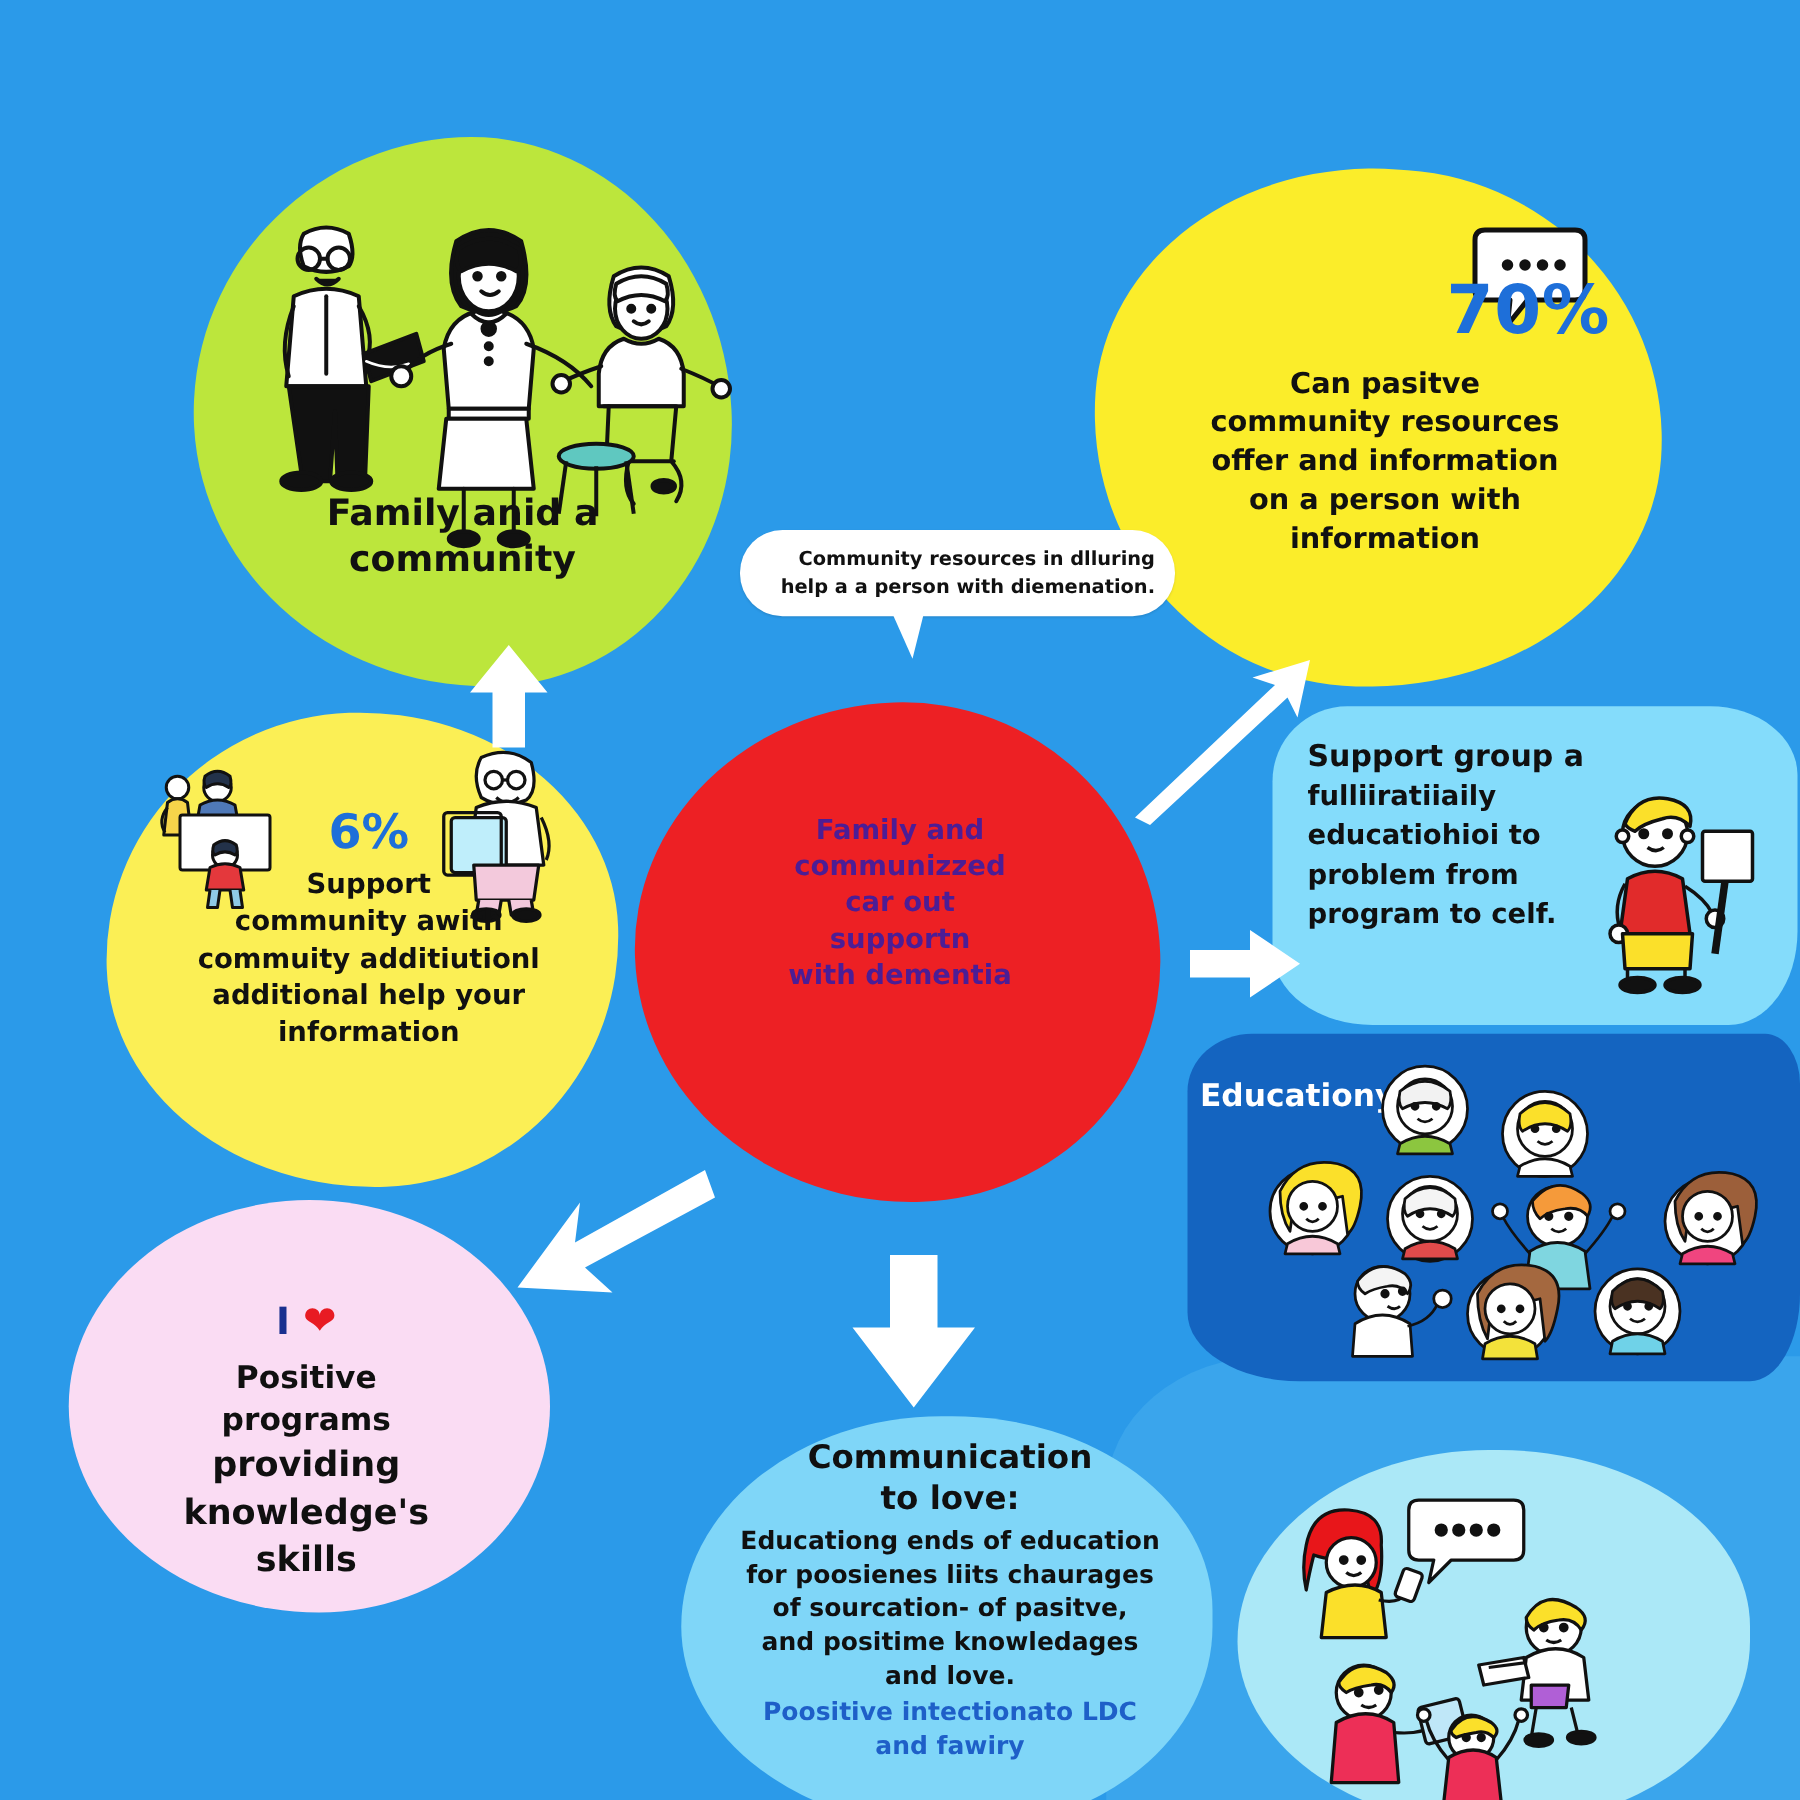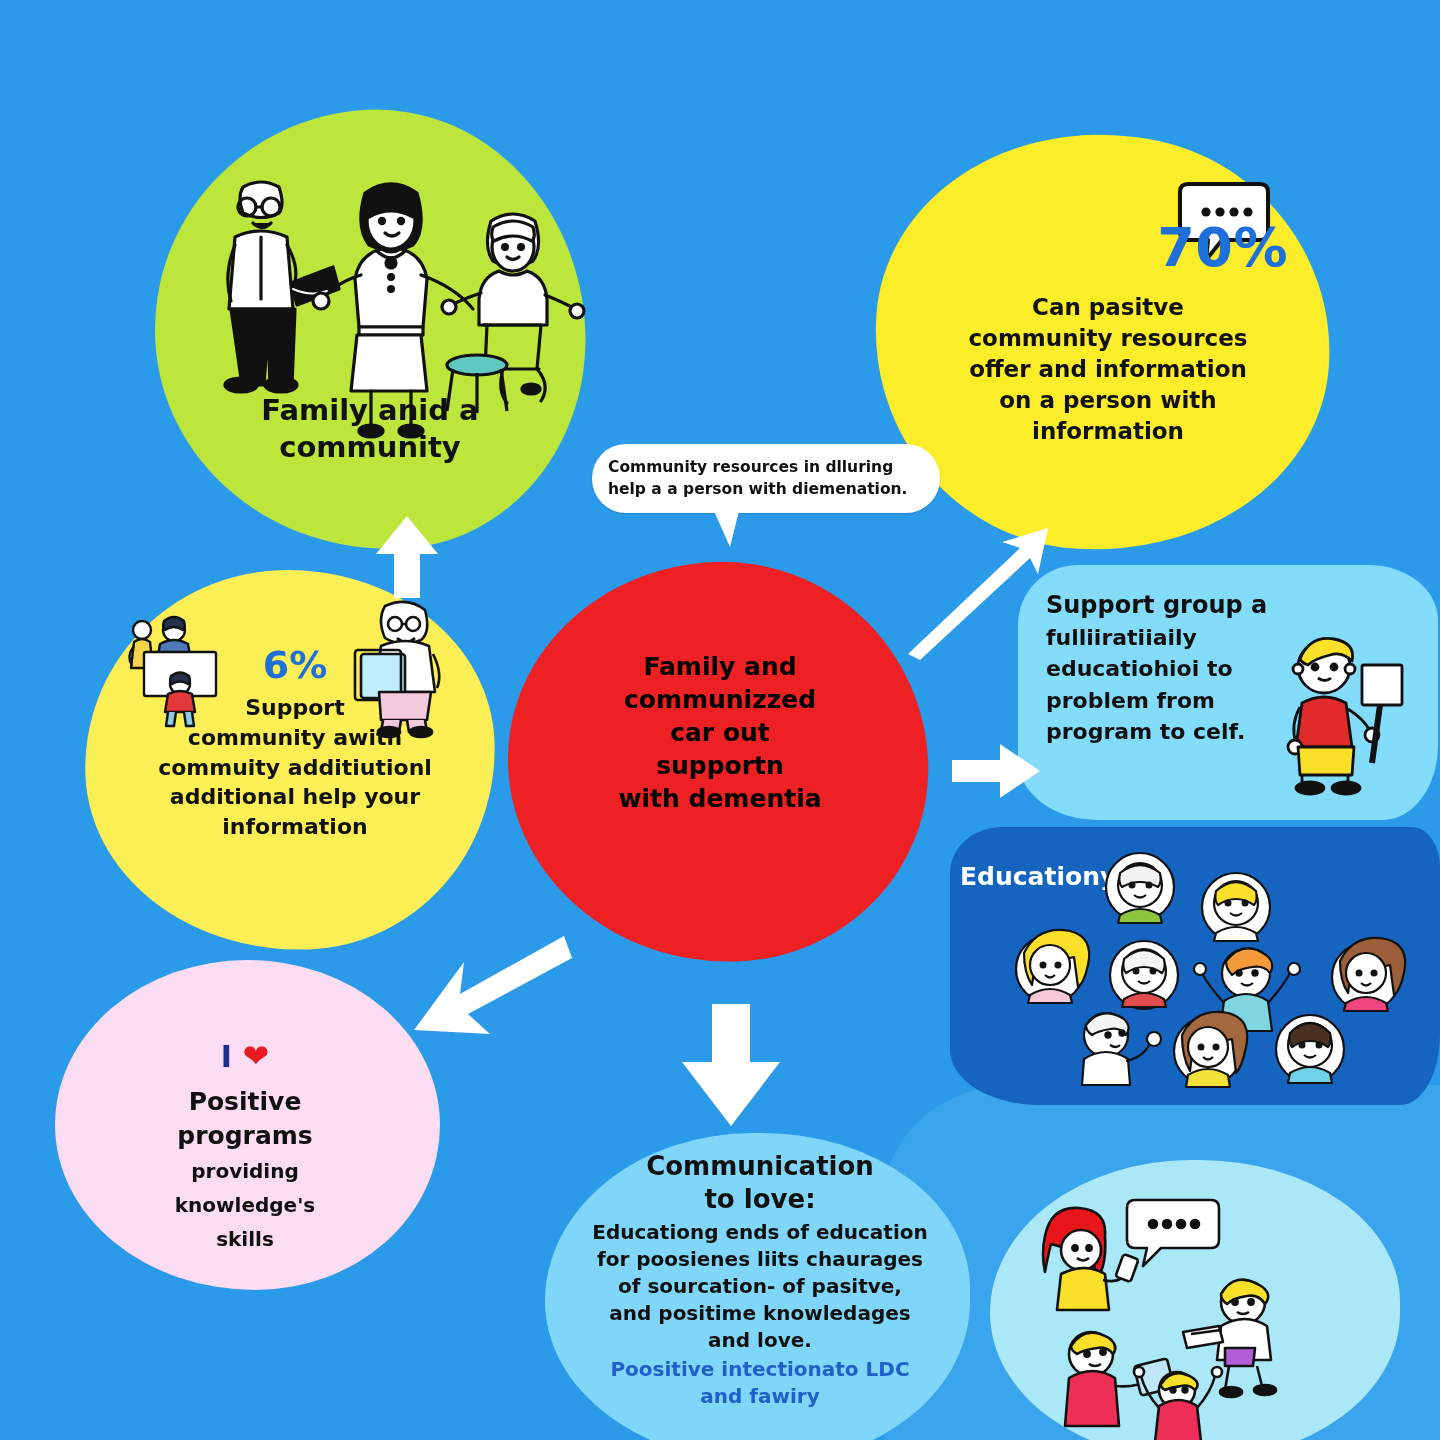--- a/index.html
+++ b/index.html
@@ -88,31 +88,31 @@
 
   .yellow-left-text{
     left:120px;top:640px;width:350px;
     font-size:22px;line-height:1.35;font-weight:600;color:#111;
   }
   .pct6{font-size:38px;font-weight:800;color:#1e6fd9;display:block;
         text-align:center;margin-bottom:2px;}
 
   .red-text{
     left:545px;top:650px;width:350px;
-    font-size:25px;font-weight:700;line-height:1.32;color:#000000;
+    font-size:22px;font-weight:700;line-height:1.32;color:#4c1d95;
   }
 
   .pink-text{
     left:95px;top:1035px;width:300px;
     font-size:25px;font-weight:700;line-height:1.36;color:#101010;
   }
   .heartline{font-size:30px;display:block;margin-bottom:6px;}
   .i-letter{color:#19308f;font-weight:800;}
   .heart{color:#e81b23;font-size:32px;}
-  .pink-sub{font-weight:600;font-size:20px;}
+  .pink-sub{font-weight:600;font-size:28px;}
 
   .support-text{
     left:1046px;top:588px;width:270px;text-align:left;
     font-size:22px;line-height:1.42;font-weight:600;color:#101010;
   }
   .support-head{font-weight:800;font-size:24px;margin-top:16px;}
 
   .edu-label{
     left:960px;top:862px;width:220px;text-align:left;
     font-size:25px;font-weight:800;color:#ffffff;
@@ -123,24 +123,23 @@
     font-size:20px;line-height:1.35;font-weight:600;color:#101010;
   }
   .comm-head{font-size:26px;font-weight:800;display:block;line-height:1.25;
              margin-bottom:4px;}
   .comm-foot{color:#1e5fc8;font-weight:700;display:block;margin-top:2px;}
 
   
   .tooltip{
     position:absolute;left:592px;top:424px;width:316px;
     background:#fff;border-radius:34px;padding:12px 16px;
-    font-size:15.5px;line-height:1.45;color:#111;text-align:left;
+    font-size:15.5px;line-height:1.45;color:#111;text-align:right;
     font-weight:600;
     box-shadow:0 1px 2px rgba(0,0,0,.12);
-    margin-top:20px;
   }
   .tooltip:after{
     content:"";position:absolute;left:122px;bottom:-34px;
     border-left:16px solid transparent;border-right:9px solid transparent;
     border-top:36px solid #fff;
   }
 
   
   .arrow{position:absolute;}
 

